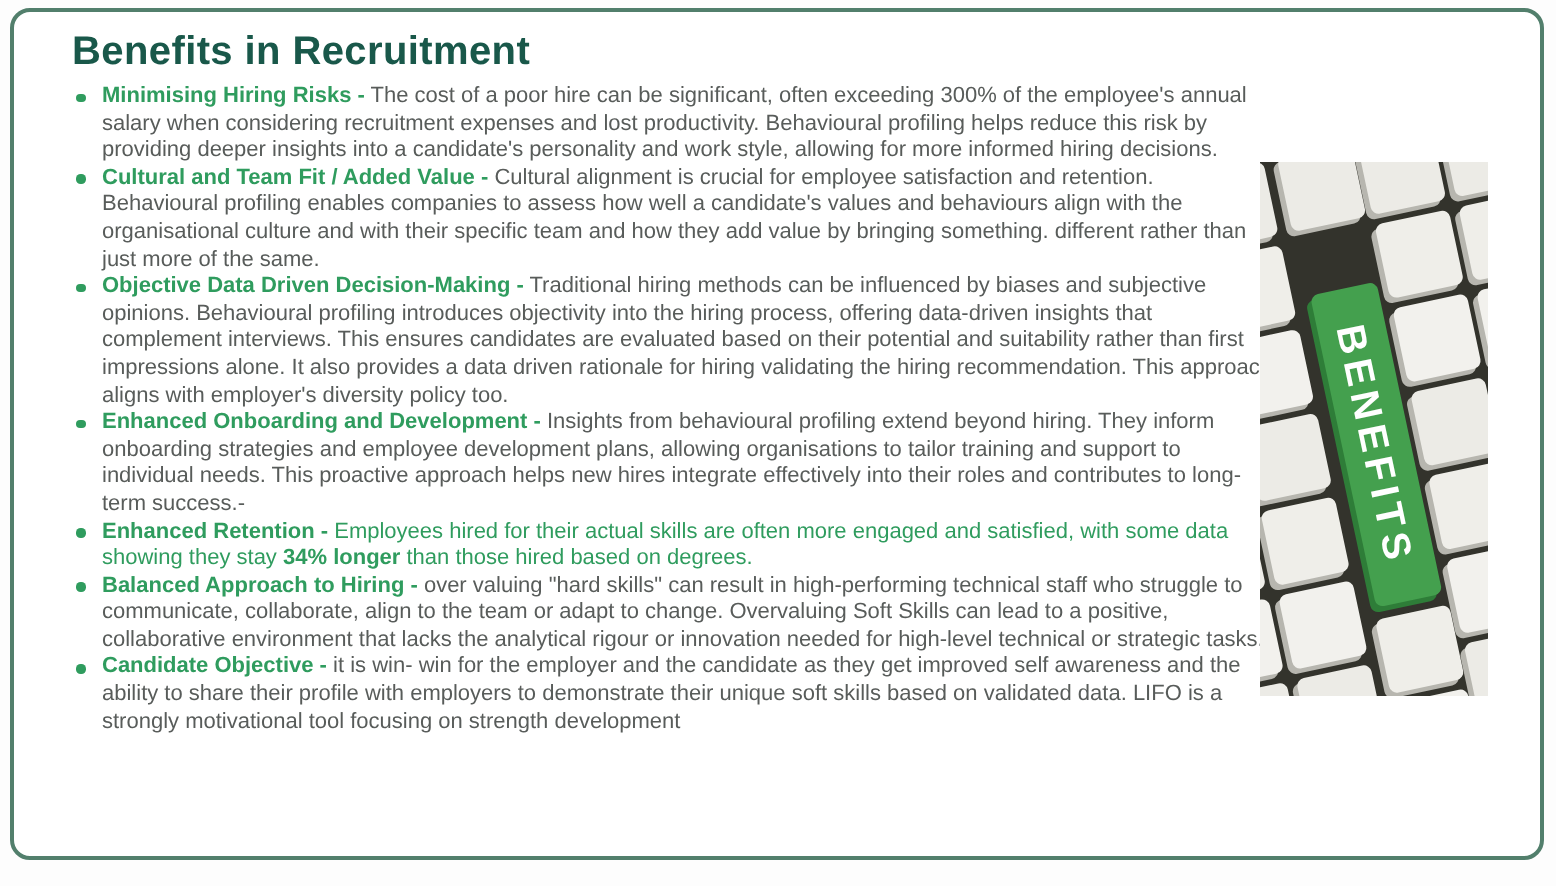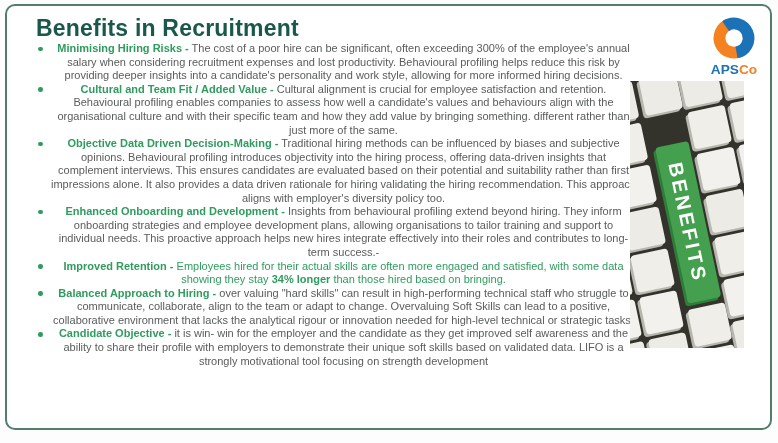--- a/index.html
+++ b/index.html
@@ -8,25 +8,25 @@
     background:#fdfdfd;
     font-family:"Liberation Sans",sans-serif;
     --accent:#2f9c5e; --body:#585c5a; --title:#19584a; --frame:#527f6c;
   }
   .slide{
     position:absolute;left:5px;top:4px;width:763px;height:422px;
     background:#ffffff;border:2px solid var(--frame);border-radius:10px;
   }
   .title{
     position:absolute;left:29px;top:9px;
-    font-size:23px;font-weight:bold;color:var(--title);letter-spacing:0.2px;text-align:center;
+    font-size:20px;font-weight:bold;color:var(--title);letter-spacing:0.2px;text-align:center;
   }
   ul.bullets{
     position:absolute;left:29px;top:36px;width:600px;margin:0;padding:0;
-    list-style:none;font-size:11px;line-height:13.6px;text-align:center;
+    list-style:none;font-size:11px;line-height:13.6px;
   }
   ul.bullets li{position:relative;padding-left:15px;}
   .dot{
     position:absolute;left:2px;top:4.6px;width:4.6px;height:4.6px;border-radius:50%;
     background:var(--accent);
   }
   .head{font-weight:bold;color:var(--accent);}
   .body{color:var(--body);}
   li.tone-green .body{color:var(--accent);}
   .seg-bold{font-weight:bold;}
@@ -43,32 +43,25 @@
 
 <div class="slide">
 
   <div class="title">Benefits in Recruitment</div>
 
   <ul class="bullets" id="bullet-list">
       <li><span class="dot"></span><span class="head">Minimising Hiring Risks -</span><span class="body"><span> The cost of a poor hire can be significant, often exceeding 300% of the employee's annual salary when considering recruitment expenses and lost productivity. Behavioural profiling helps reduce this risk by providing deeper insights into a candidate's personality and work style, allowing for more informed hiring decisions.</span></span></li>
       <li><span class="dot"></span><span class="head">Cultural and Team Fit / Added Value -</span><span class="body"><span> Cultural alignment is crucial for employee satisfaction and retention. Behavioural profiling enables companies to assess how well a candidate's values and behaviours align with the organisational culture and with their specific team and how they add value by bringing something. different rather than just more of the same.</span></span></li>
       <li><span class="dot"></span><span class="head">Objective Data Driven Decision-Making -</span><span class="body"><span> Traditional hiring methods can be influenced by biases and subjective opinions. Behavioural profiling introduces objectivity into the hiring process, offering data-driven insights that complement interviews. This ensures candidates are evaluated based on their potential and suitability rather than first impressions alone. It also provides a data driven rationale for hiring validating the hiring recommendation. This approach aligns with employer's diversity policy too.</span></span></li>
       <li><span class="dot"></span><span class="head">Enhanced Onboarding and Development -</span><span class="body"><span> Insights from behavioural profiling extend beyond hiring. They inform onboarding strategies and employee development plans, allowing organisations to tailor training and support to individual needs. This proactive approach helps new hires integrate effectively into their roles and contributes to long-term success.-</span></span></li>
-      <li class="tone-green"><span class="dot"></span><span class="head">Improved Retention -</span><span class="body"><span> Employees hired for their actual skills are often more engaged and satisfied, with some data showing they stay </span><span class="seg-bold">34% longer</span><span> than those hired based on bringing.</span></span></li>
+      <li class="tone-green"><span class="dot"></span><span class="head">Enhanced Retention -</span><span class="body"><span> Employees hired for their actual skills are often more engaged and satisfied, with some data showing they stay </span><span class="seg-bold">34% longer</span><span> than those hired based on degrees.</span></span></li>
       <li><span class="dot"></span><span class="head">Balanced Approach to Hiring -</span><span class="body"><span> over valuing "hard skills" can result in high-performing technical staff who struggle to communicate, collaborate, align to the team or adapt to change. Overvaluing Soft Skills can lead to a positive, collaborative environment that lacks the analytical rigour or innovation needed for high-level technical or strategic tasks.</span></span></li>
       <li><span class="dot"></span><span class="head">Candidate Objective -</span><span class="body"><span> it is win- win for the employer and the candidate as they get improved self awareness and the ability to share their profile with employers to demonstrate their unique soft skills based on validated data. LIFO is a strongly motivational tool focusing on strength development</span></span></li>
     </ul>
 
-  <div class="logo">
-    <svg viewBox="0 0 56 70">
-      <path d="M22.7 10.9 A15.5 15.5 0 1 0 35.75 38.9" fill="none" stroke="#f58220" stroke-width="12.5"></path>
-      <path d="M19.1 12.8 A15.5 15.5 0 1 1 30.7 40.8" fill="none" stroke="#1c72b6" stroke-width="12.5"></path>
-      <text x="28" y="64" text-anchor="middle" font-size="14.5" font-weight="bold"><tspan id="logo-tspan-blue" fill="#1c72b6">APS</tspan><tspan id="logo-tspan-orange" fill="#f58220">Co</tspan></text>
-    </svg>
-  </div>
 
   <div class="kbwrap">
     <svg viewBox="0 0 113 268">
       <rect x="0" y="0" width="113" height="268" fill="#f6f5f1"></rect>
       <g id="kb-keys" transform="rotate(78 56 134)">
           <rect x="-135" y="18" width="382" height="236" rx="6" fill="#33332c"></rect>
           <rect x="-127.8" y="33.8" width="38" height="38" rx="4" fill="#b7b6af"></rect>
           <rect x="-130" y="31" width="38" height="38" rx="4" fill="#f2f1ed"></rect>
           <rect x="-84.8" y="33.8" width="38" height="38" rx="4" fill="#b7b6af"></rect>
           <rect x="-87" y="31" width="38" height="38" rx="4" fill="#ecebe6"></rect>

